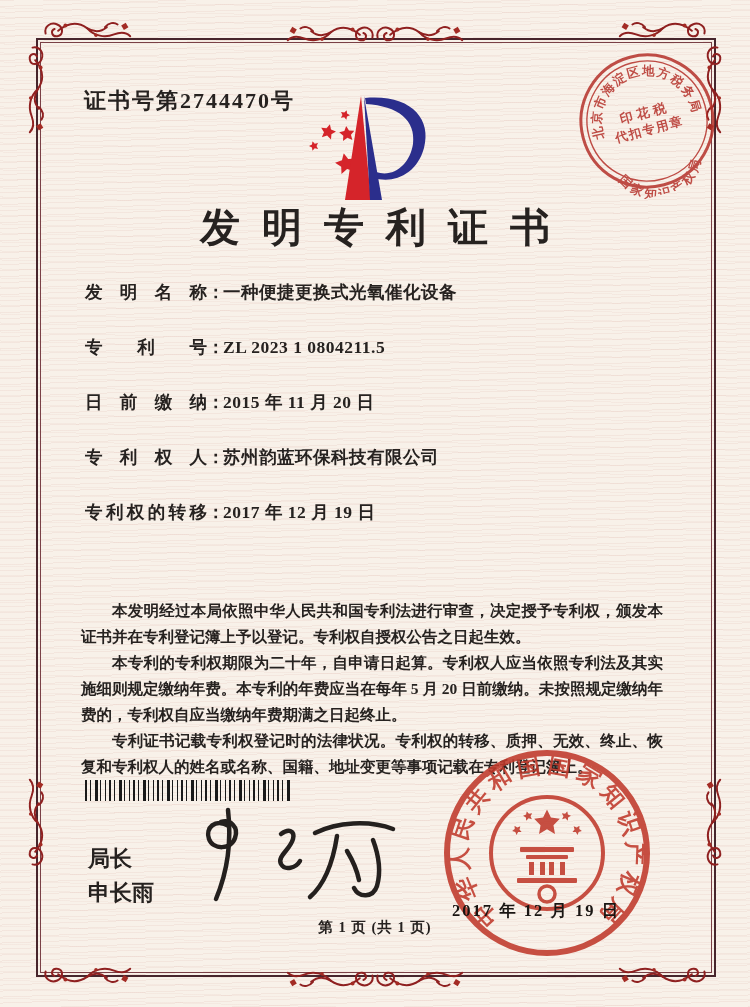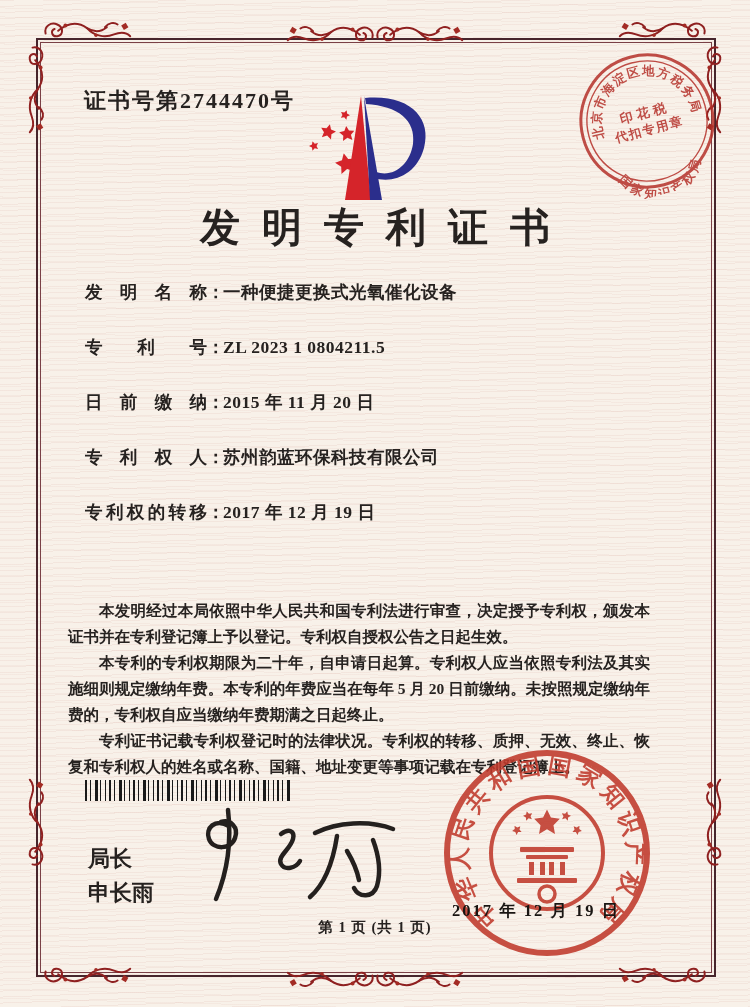--- a/index.html
+++ b/index.html
@@ -14,21 +14,21 @@
   .orn{position:absolute;transform-origin:0 0;}
   .cert-no{position:absolute;left:84px;top:86px;font-size:22px;font-weight:700;letter-spacing:2px;}
   .logo{position:absolute;left:298px;top:90px;width:154px;height:118px;}
   .title{position:absolute;left:0;right:0;top:200px;text-align:center;font-size:40px;font-weight:700;
          letter-spacing:22px;text-indent:22px;}
   .fields{position:absolute;left:85px;top:280px;width:580px;}
   .frow{height:55px;font-size:17.5px;font-weight:700;white-space:nowrap;}
   .flabel{display:inline-block;width:122px;text-align:justify;text-align-last:justify;vertical-align:top;}
   .fcolon{display:inline-block;width:16px;}
   .fvalue{letter-spacing:.5px;}
-  .paras{position:absolute;left:68px;top:598px;width:582px;font-size:15.5px;line-height:26px;
+  .paras{position:absolute;left:81px;top:598px;width:582px;font-size:15.5px;line-height:26px;
          font-weight:600;text-align:justify;}
   .paras p{margin:0;text-indent:2em;}
   .barcode{position:absolute;left:85px;top:780px;width:206px;height:21px;
          background:
            repeating-linear-gradient(90deg,#1a1a1a 0 2px,rgba(0,0,0,0) 2px 5px,#1a1a1a 5px 6px,
              rgba(0,0,0,0) 6px 10px,#1a1a1a 10px 13px,rgba(0,0,0,0) 13px 15px,#1a1a1a 15px 16px,
              rgba(0,0,0,0) 16px 20px,#1a1a1a 20px 21px,rgba(0,0,0,0) 21px 24px);}
   .officer{position:absolute;left:88px;top:842px;font-size:22px;font-weight:700;line-height:34px;}
   .sig{position:absolute;left:185px;top:806px;width:220px;height:100px;}
   .seal-main{position:absolute;left:438px;top:744px;width:218px;height:218px;opacity:.88;}

